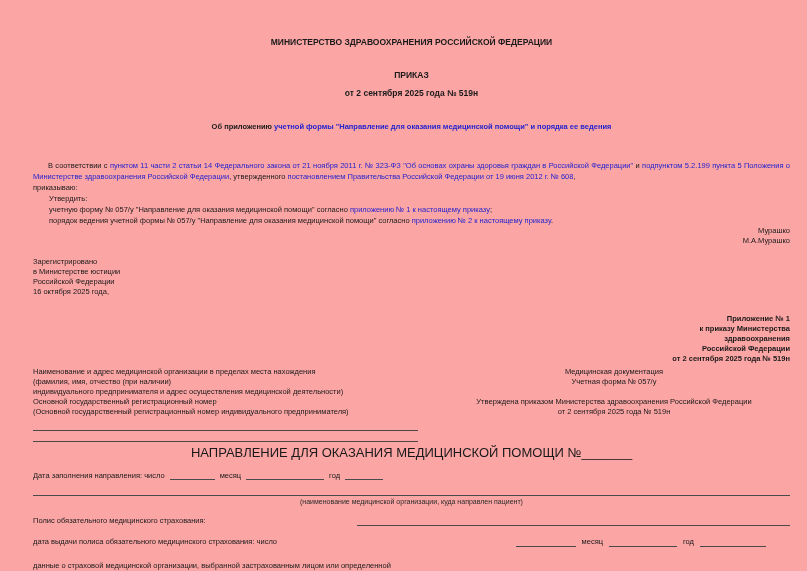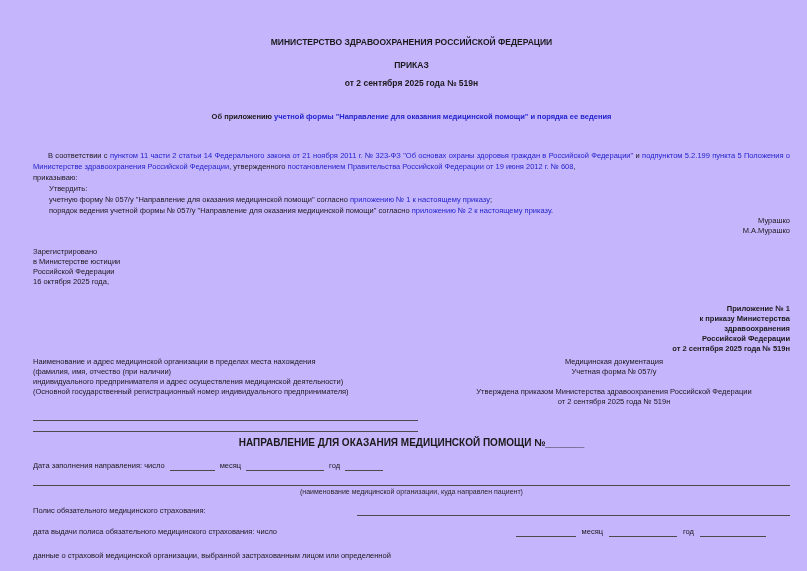--- a/index.html
+++ b/index.html
@@ -1,48 +1,48 @@
 <!DOCTYPE html>
 <html><head>
 <meta charset="utf-8">
 <style>
   * { margin:0; padding:0; box-sizing:border-box; }
   html,body { background:#ffffff; }
   .page {
     position:relative;
     width:807px; height:571px;
-    background:#c4b5fd;
+    background:#fca5a5;
     font-family:"Liberation Sans", sans-serif;
     font-size:7.5px; line-height:11px;
     color:#1a1a1a;
     padding:37px 17px 0 33px;
     overflow:hidden;
   }
   .center { text-align:center; }
   .right  { text-align:right; }
   .bold   { font-weight:bold; }
   .hdr    { font-size:8.5px; font-weight:bold; text-align:center; line-height:10px; }
   .link   { color:#2323cc; }
   .mt8  { margin-top:8px; }
-  .mt9  { margin-top:13px; }
+  .mt9  { margin-top:23px; }
   .subject { margin-top:23px; }
   .intro { margin-top:28px; text-align:justify; text-indent:15px; }
   .ind { padding-left:16px; }
   .sign { line-height:10px; margin-top:0; }
   .reg  { margin-top:11px; line-height:10px; }
   .annex { margin-top:17px; line-height:10px;font-weight:bold; }
   .twocol { margin-top:3px; display:flex; line-height:10px;justify-content:space-between; }
   .twocol .colL { width:405px; }
   .twocol .colR { width:352px; text-align:center; }
   .gap10 { height:10px; }
   .blankline { border-top:1px solid #4a4a4a; width:385px; height:0; }
   .bl1 { margin-top:13px; }
   .bl2 { margin-top:10px; }
-  .formtitle { margin-top:5px; font-size:10px; font-weight:bold; text-align:center; line-height:11px; }
-  .filldate { margin-top:12px; display:flex; align-items:flex-end; }
+  .formtitle { margin-top:5px; font-size:13px; font-weight:normal; text-align:center; line-height:11px; }
+  .filldate { margin-top:12px; display:flex; align-items:center; }
   .blank { display:inline-block; border-bottom:1px solid #4a4a4a; height:8px; }
   .b45 { width:45px; margin:0 5px; }
   .b78 { width:78px; margin:0 5px; }
   .b38 { width:38px; margin-left:5px; }
   .fullrule { margin-top:14px; border-top:1px solid #4a4a4a; height:0; width:757px; }
   .caption { text-align:center; line-height:10px; margin-top:1px; font-size:7px; color:#2a2a2a; }
   .policy { margin-top:8px; display:flex; align-items:flex-end;gap:32px; }
   .policy-line { margin-left:auto; width:433px; border-bottom:1px solid #4a4a4a; height:8px; }
   .pdate { margin-top:10px; display:flex; align-items:flex-end; }
   .pdate .spacer { flex:1; }
@@ -90,20 +90,21 @@
     <div>здравоохранения</div>
     <div>Российской Федерации</div>
     <div>от 2 сентября 2025 года № 519н</div>
   </div>
 
   <div class="twocol">
     <div class="colL">
       <div>Наименование и адрес медицинской организации в пределах места нахождения</div>
       <div>(фамилия, имя, отчество (при наличии)</div>
       <div>индивидуального предпринимателя и адрес осуществления медицинской деятельности)</div>
+      <div>Основной государственный регистрационный номер</div>
       <div>(Основной государственный регистрационный номер индивидуального предпринимателя)</div>
     </div>
     <div class="colR">
       <div>Медицинская документация</div>
       <div>Учетная форма № 057/у</div>
       <div class="gap10"></div>
       <div>Утверждена приказом Министерства здравоохранения Российской Федерации</div>
       <div>от 2 сентября 2025 года № 519н</div>
     </div>
   </div>

